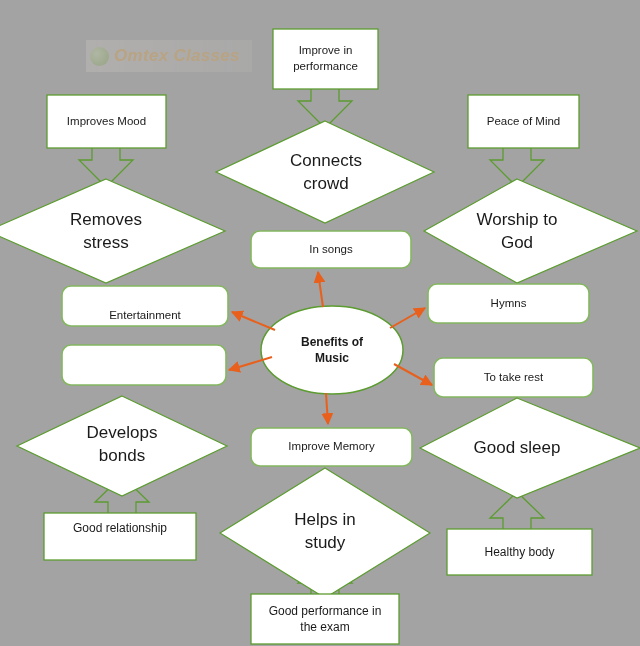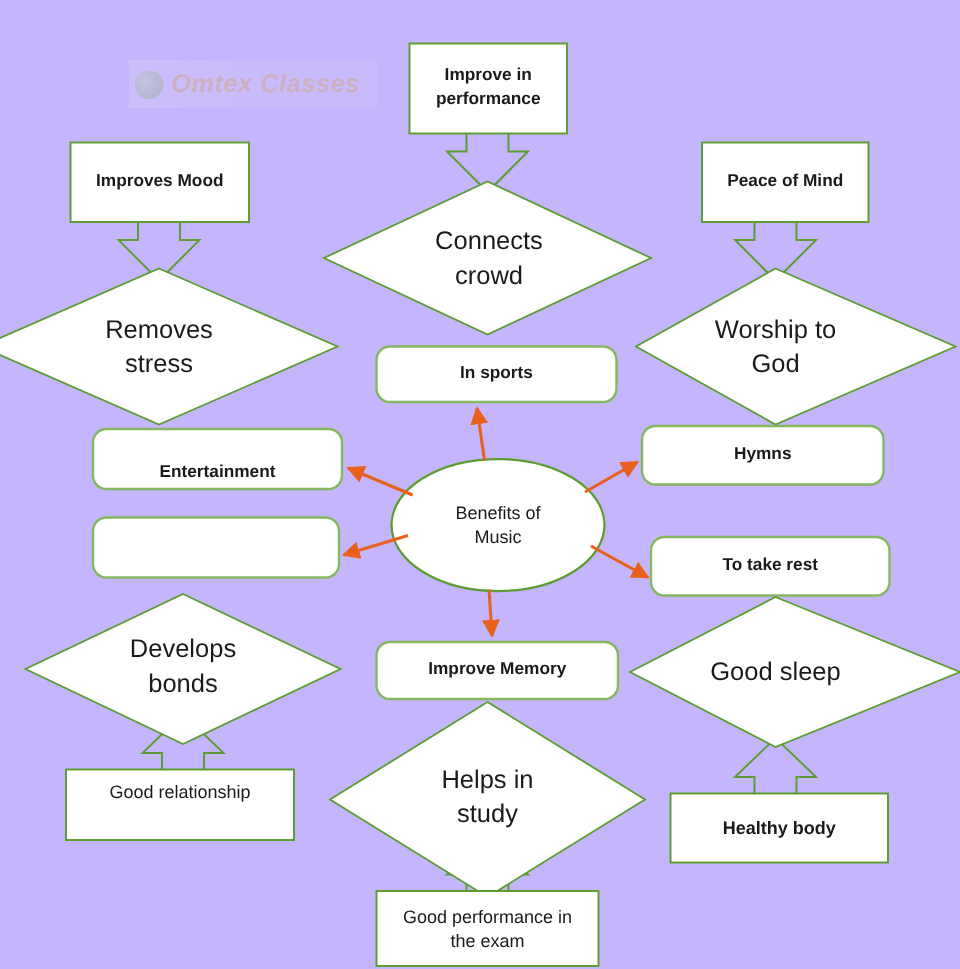--- a/index.html
+++ b/index.html
@@ -7,42 +7,42 @@
     padding: 0;
     background: #ffffff;
   }
   body {
     font-family: "Liberation Sans", sans-serif;
   }
   #canvas {
     position: relative;
     width: 640px;
     height: 646px;
-    background: #c4b5fd;
+    background: #a3a3a3;
     overflow: hidden;
   }
   #svg-layer {
     position: absolute;
     left: 0;
     top: 0;
     width: 640px;
     height: 646px;
   }
   .node-label {
     position: absolute;
     display: flex;
     align-items: center;
     justify-content: center;
     text-align: center;
     color: #1a1a1a;
     line-height: 1.35;
     pointer-events: none;
     white-space: pre-line;
   }
-  .lbl-sm { font-size: 11.5px; font-weight: bold; }
+  .lbl-sm { font-size: 11.5px; font-weight: normal; }
   .lbl-md { font-size: 12px; }
   .lbl-lg { font-size: 17px; font-weight: normal; }
   .watermark {
     position: absolute;
     left: 86px;
     top: 40px;
     width: 166px;
     height: 32px;
     opacity: 0.30;
     display: flex;
@@ -153,42 +153,42 @@
 
   <div class="node-label lbl-lg" style="left:36px;  top:201px; width:140px; height:62px;">Removes
 stress</div>
 
   <div class="node-label lbl-lg" style="left:256px; top:142px; width:140px; height:62px;">Connects
 crowd</div>
 
   <div class="node-label lbl-lg" style="left:447px; top:201px; width:140px; height:62px;">Worship to
 God</div>
 
-  <div class="node-label lbl-sm" style="left:251px; top:231px; width:160px; height:37px;">In sports</div>
+  <div class="node-label lbl-sm" style="left:251px; top:231px; width:160px; height:37px;">In songs</div>
 
   <div class="node-label lbl-sm" style="left:62px;  top:286px; width:166px; height:40px;margin-top:10px;">Entertainment</div>
 
   <div class="node-label lbl-sm" style="left:428px; top:284px; width:161px; height:39px;">Hymns</div>
 
 
   <div class="node-label lbl-sm" style="left:434px; top:358px; width:159px; height:39px;">To take rest</div>
 
-  <div class="node-label lbl-md" style="left:262px; top:322px; width:140px; height:56px; font-weight:normal;">Benefits of
+  <div class="node-label lbl-md" style="left:262px; top:322px; width:140px; height:56px; font-weight:bold;">Benefits of
 Music</div>
 
   <div class="node-label lbl-sm" style="left:251px; top:428px; width:161px; height:38px;">Improve Memory</div>
 
   <div class="node-label lbl-lg" style="left:52px;  top:414px; width:140px; height:62px;">Develops
 bonds</div>
 
   <div class="node-label lbl-lg" style="left:447px; top:429px; width:140px; height:38px;">Good sleep</div>
 
   <div class="node-label lbl-lg" style="left:255px; top:501px; width:140px; height:62px;">Helps in
 study</div>
 
   <div class="node-label lbl-md" style="left:44px;  top:513px; width:152px; height:31px;">Good relationship</div>
 
-  <div class="node-label lbl-md" style="left:447px; top:529px; width:145px; height:46px;font-weight:bold;">Healthy body</div>
+  <div class="node-label lbl-md" style="left:447px; top:529px; width:145px; height:46px;">Healthy body</div>
 
   <div class="node-label lbl-md" style="left:251px; top:594px; width:148px; height:50px;">Good performance in
 the exam</div>
 
 </div>
 
 </body></html>

